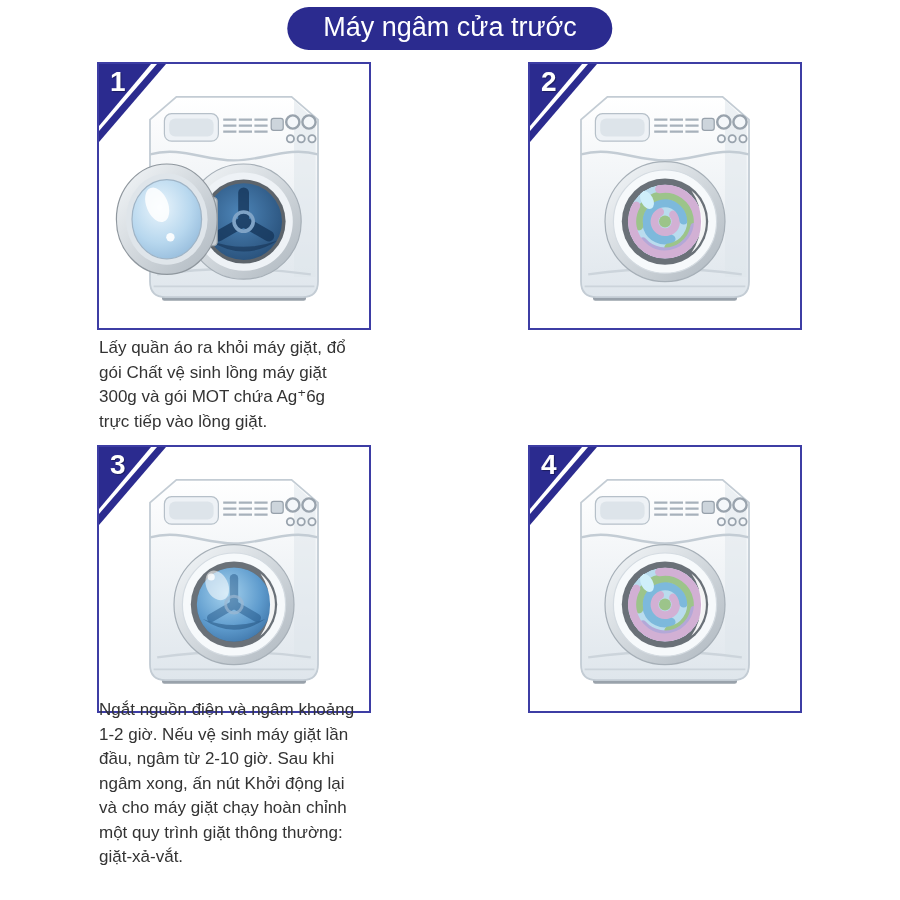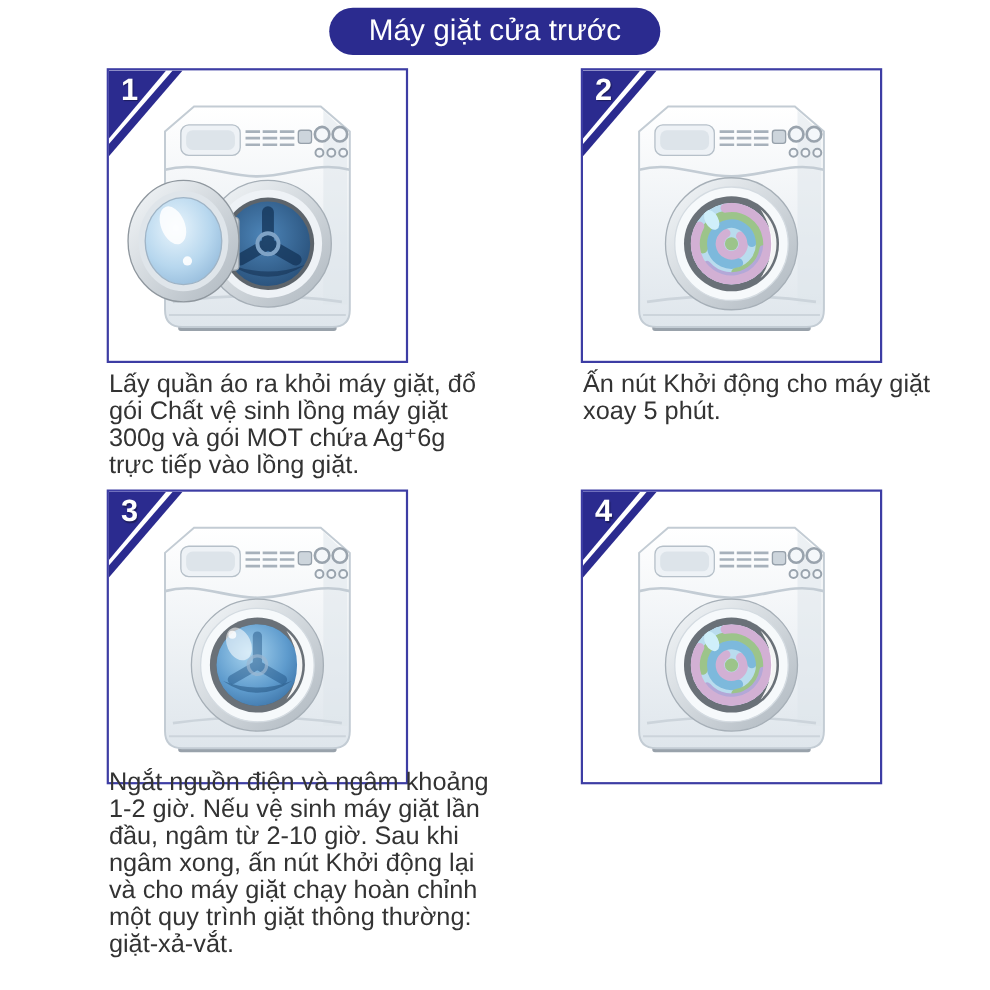--- a/index.html
+++ b/index.html
@@ -27,21 +27,21 @@
   #panel-4{left:528px;top:445px;}
   .badge{position:absolute;left:0;top:0;width:80px;height:80px;z-index:3;}
   .badge svg{position:absolute;left:0;top:0;}
   .ribbon-main,.ribbon-stripe{fill:var(--navy);}
   .badge-num{
     position:absolute;left:11px;top:2px;color:#ffffff;font-size:28px;font-weight:bold;
     text-shadow:1px 1px 1px rgba(0,0,0,.35);
   }
   .washer{position:absolute;left:15px;top:16px;width:240px;height:240px;}
   .caption{
-    position:absolute;margin:0;color:var(--text);font-size:23px;line-height:24.5px;
+    position:absolute;margin:0;color:var(--text);font-size:17px;line-height:24.5px;
     white-space:pre-line;letter-spacing:0px;
   }
   #cap-1{left:99px;top:336px;width:375px;}
   #cap-2{left:530px;top:336px;width:370px;}
   #cap-3{left:99px;top:698px;width:375px;}
   #cap-4{left:530px;top:720px;width:370px;}
   .defs-holder{position:absolute;width:0;height:0;overflow:hidden;}
 </style>
 </head>
 <body>
@@ -163,21 +163,21 @@
       <ellipse cx="36" cy="104" rx="9" ry="15" fill="#ffffff" opacity="0.85" transform="rotate(-22 36 104)"></ellipse>
       <circle cx="47" cy="131" r="3.5" fill="#ffffff" opacity="0.9"></circle>
     </g>
   </defs>
 </svg>
 </div>
 
 <div class="page">
 
   <div class="title-pill">
-    <span>Máy giặt cửa trước</span>
+    <span>Máy ngâm cửa trước</span>
   </div>
 
   <section class="panel" id="panel-1">
     <div class="badge">
       <svg viewBox="0 0 80 80" width="80" height="80">
         <polygon class="ribbon-main" points="0,0 52,0 0,62"></polygon>
         <polygon class="ribbon-stripe" points="58,0 67,0 0,78 0,67"></polygon>
       </svg>
       <span class="badge-num">1</span>
     </div>
@@ -195,22 +195,20 @@
       <svg viewBox="0 0 80 80" width="80" height="80">
         <polygon class="ribbon-main" points="0,0 52,0 0,62"></polygon>
         <polygon class="ribbon-stripe" points="58,0 67,0 0,78 0,67"></polygon>
       </svg>
       <span class="badge-num">2</span>
     </div>
     <svg class="washer" viewBox="0 0 200 200">
       <use href="#washerSwirlFull"></use>
     </svg>
   </section>
-  <p class="caption" id="cap-2">Ấn nút Khởi động cho máy giặt
-xoay 5 phút.</p>
 
   <section class="panel" id="panel-3">
     <div class="badge">
       <svg viewBox="0 0 80 80" width="80" height="80">
         <polygon class="ribbon-main" points="0,0 52,0 0,62"></polygon>
         <polygon class="ribbon-stripe" points="58,0 67,0 0,78 0,67"></polygon>
       </svg>
       <span class="badge-num">3</span>
     </div>
     <svg class="washer" viewBox="0 0 200 200">

